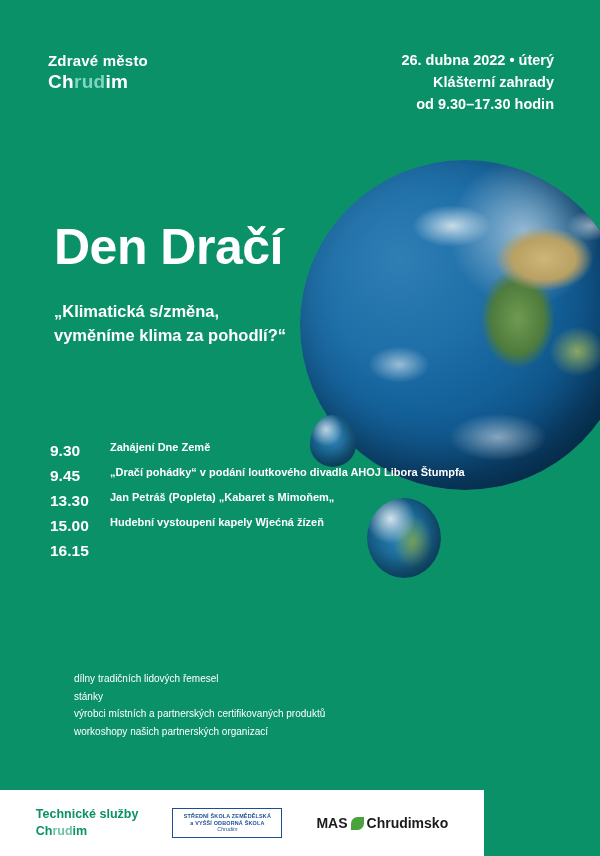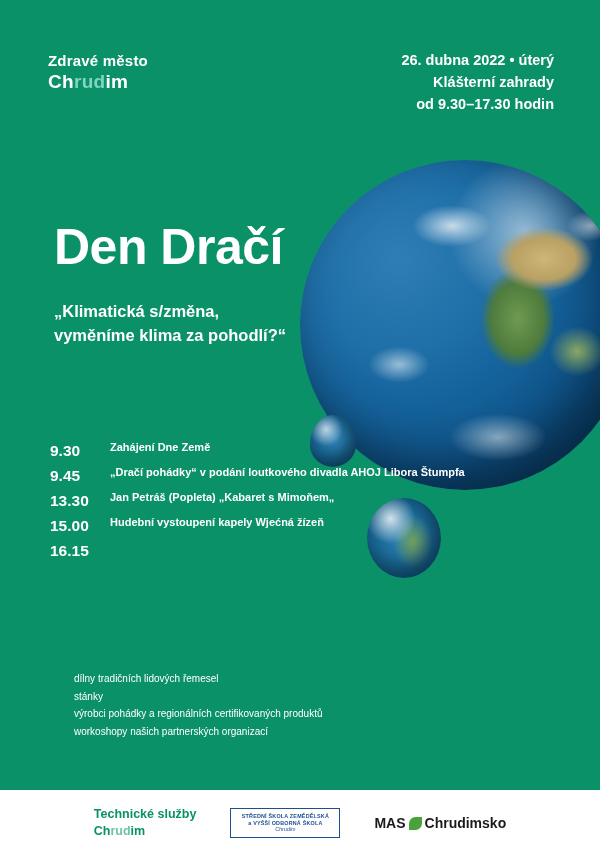--- a/index.html
+++ b/index.html
@@ -152,21 +152,21 @@
     color: #ffffff;
     font-size: 10px;
     line-height: 1.75;
     margin-left: 24px;
   }
   
   .footer {
     position: absolute;
     left: 0;
     bottom: 0;
-    width: 600px;
+    width: 484px;
     height: 66px;
     background: #ffffff;
     display: flex;
     align-items: center;
     justify-content: center;
     gap: 34px;
   }
   .logo-ts {
     color: #0a9168;
     font-size: 12.5px;
@@ -244,21 +244,21 @@
       <div class="prog-desc">Hudební vystoupení kapely Wjećná žízeň</div>
     </div>
     <div class="prog-row">
       <div class="prog-time">16.15</div>
     </div>
   </div>
 
   <div class="notes">
     <div>dílny tradičních lidových řemesel</div>
     <div>stánky</div>
-    <div>výrobci pohádky a regionálních certifikovaných produktů</div>
+    <div>výrobci místních a partnerských certifikovaných produktů</div>
     <div>workoshopy našich partnerských organizací</div>
   </div>
 
   <div class="footer">
     <div class="logo-ts">
       <div>Technické služby</div>
       <div><span>Ch</span><span class="alt">rud</span><span>im</span></div>
     </div>
 
     <div class="logo-ssz">

